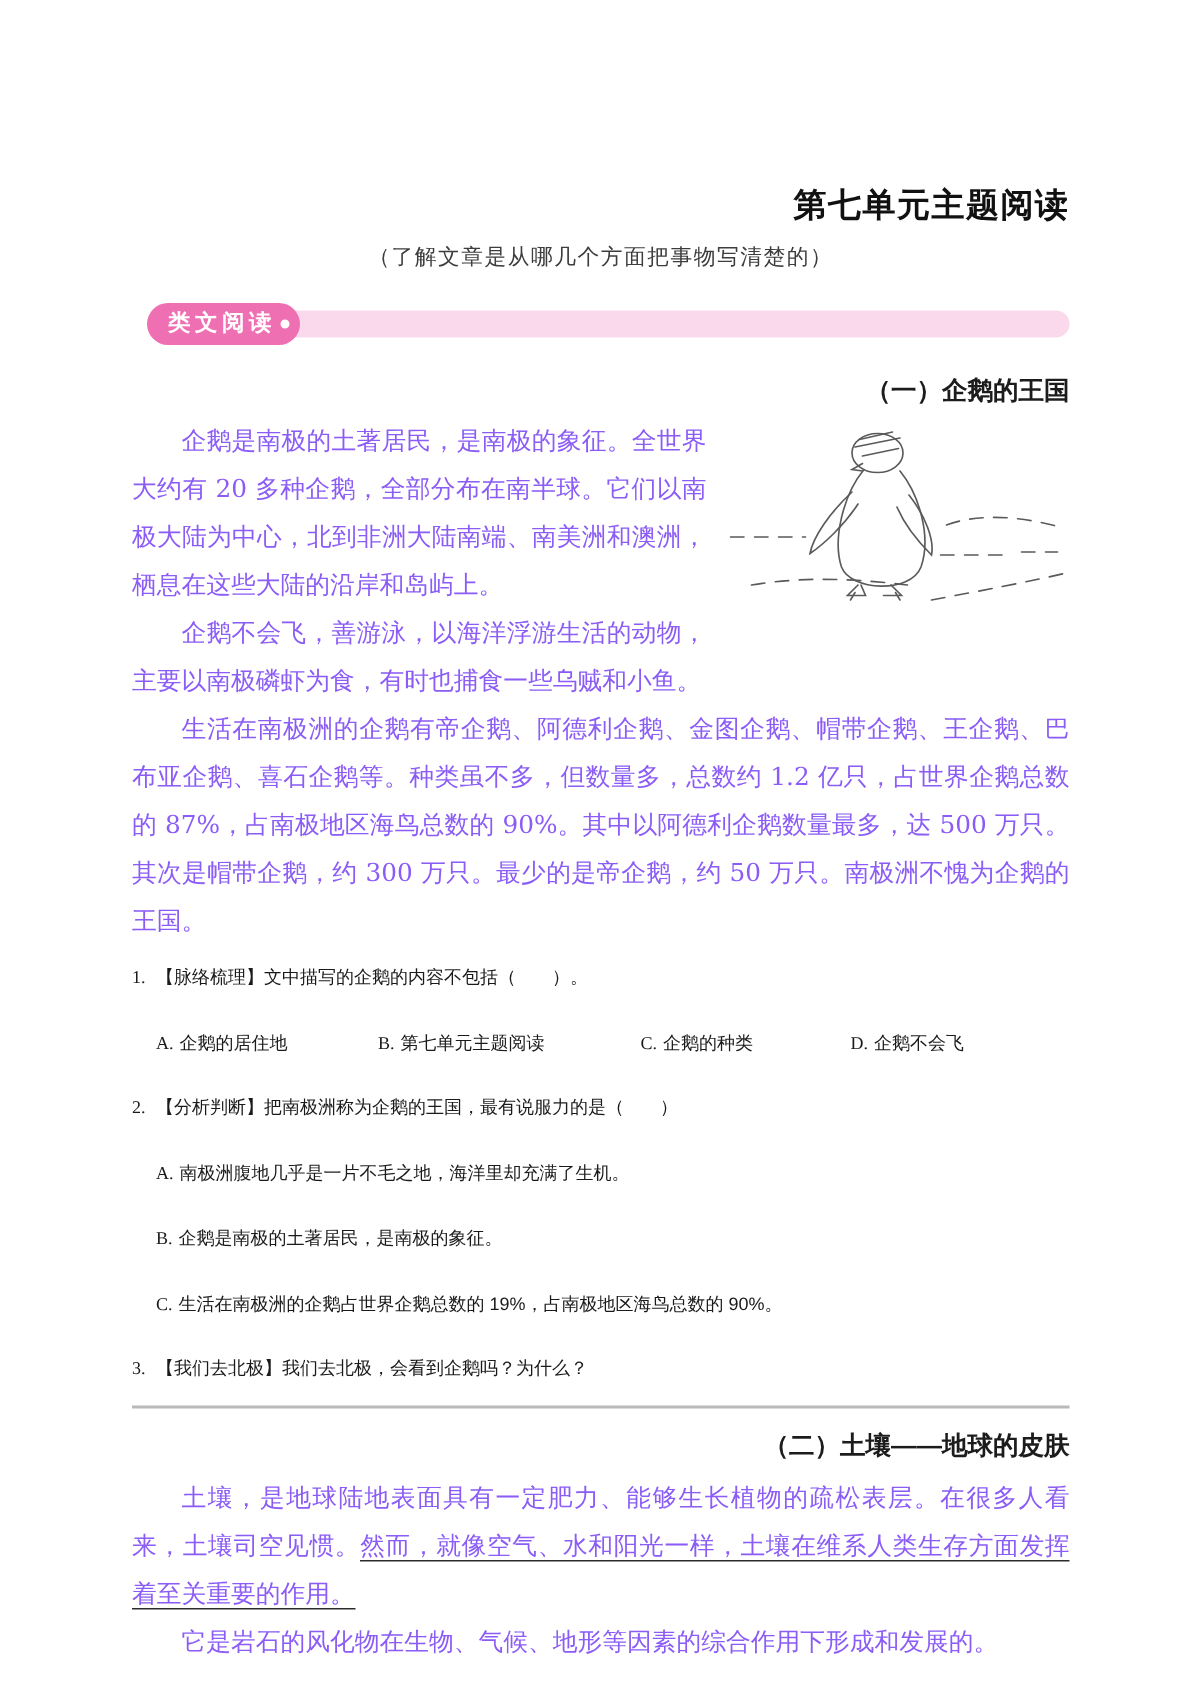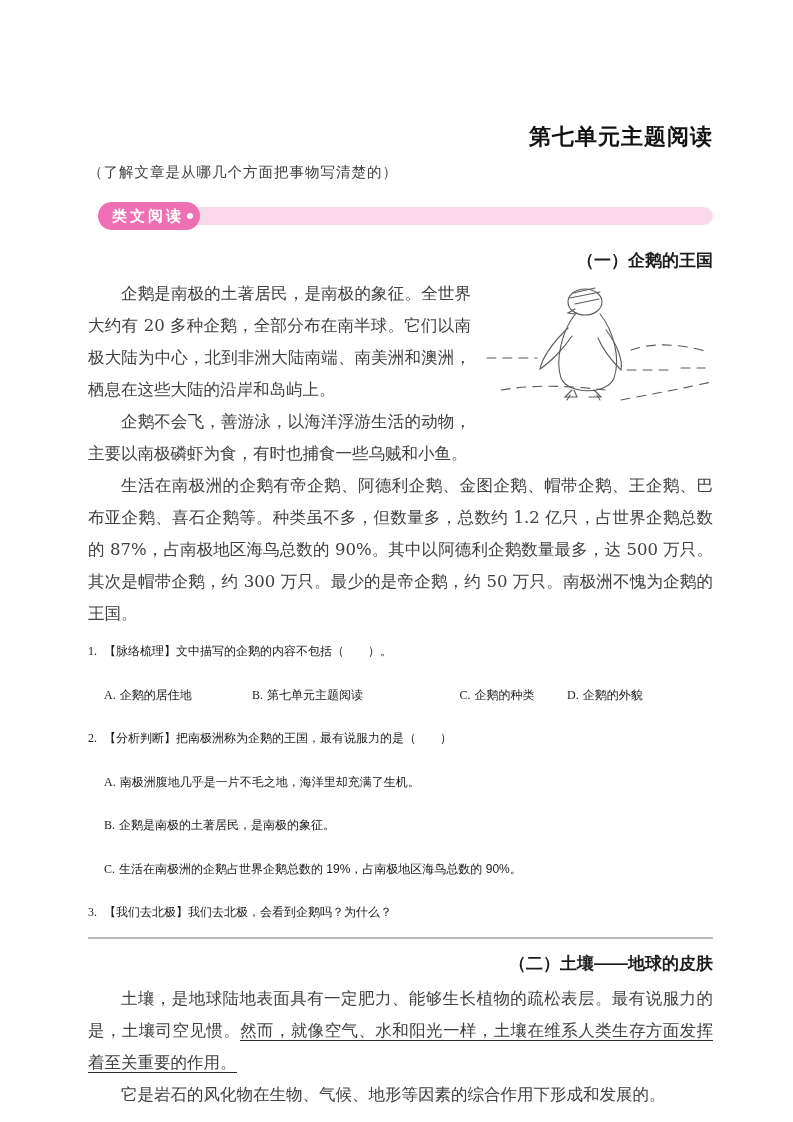--- a/index.html
+++ b/index.html
@@ -8,21 +8,21 @@
     font-family:"Liberation Sans",sans-serif;color:#222;
     -webkit-font-smoothing:antialiased;
   }
   .page{box-sizing:border-box;width:793px;height:1122px;padding:124px 80px 0 88px;}
 
   .title{
     margin:0;text-align:right;font-size:22px;line-height:26px;font-weight:bold;
     letter-spacing:1px;color:#111;font-family:"Liberation Sans",sans-serif;
   }
   .subtitle{
-    margin:12px 0 0;text-align:left;font-size:14.5px;line-height:20px;color:#3d3d3d;
+    margin:12px 0 0;text-align:center;font-size:14.5px;line-height:20px;color:#3d3d3d;
     font-family:"DejaVu Serif","Liberation Serif",serif;letter-spacing:1px;
   }
 
   
   .banner{position:relative;height:28px;margin:20px 0 16px 10px;text-align:right;}
   .banner .strip{
     position:absolute;left:46px;right:0;top:5px;height:18px;
     background:var(--strip-pink,#fbd9ec);border-radius:9px;
   }
   .banner .pill{
@@ -36,37 +36,37 @@
     background:#ffffff;border:3px solid var(--badge-pink,#ee6fb2);
   }
 
   .section-heading{
     margin:20px 0 0;text-align:right;font-size:17px;line-height:22px;
     font-weight:bold;color:#1c1c1c;
   }
 
   .passage{
     margin-top:6px;font-family:"DejaVu Serif","Liberation Serif",serif;
-    font-size:16.5px;line-height:32px;color:#404040;text-align:justify;
+    font-size:16.5px;line-height:32px;color:#8b5cf6;text-align:justify;
   }
   .passage p{margin:0;text-indent:2em;}
   .underlined{border-bottom:1.5px solid #2b2b2b;}
 
   .penguin{float:right;width:228px;height:126px;margin:0 0 4px 14px;}
 
   .questions{margin-top:0;font-size:12px;color:#1a1a1a;}
   .q-line{line-height:43.5px;height:43.5px;white-space:nowrap;}
   .q-num,.opt-letter{font-family:"Liberation Serif",serif;}
   .q-num{margin-right:7px;}
   .opt-letter{margin-right:4px;}
   .options-row{display:flex;line-height:43.5px;height:43.5px;padding-left:16px;}
   .options-row .opt{white-space:nowrap;}
   .options-row .opt:nth-child(1){width:148px;}
   .options-row .opt:nth-child(2){width:175px;}
-  .options-row .opt:nth-child(3){width:140px;text-align:center;}
+  .options-row .opt:nth-child(3){width:140px;}
   .opt-stack{line-height:43.5px;height:43.5px;padding-left:16px;white-space:nowrap;}
 
   .divider{border:none;border-top:2px solid var(--divider-gray,#b9b9b9);margin:2px 0 0;}
   .s2-heading{margin:14px 0 0;}
   .passage.s2{margin-top:8px;}
 </style>
 </head>
 <body>
 
 <div class="page">
@@ -105,21 +105,21 @@
 
   <div class="questions">
 
     <div class="q-line">
       <span class="q-num">1.</span><span>【脉络梳理】</span><span>文中描写的企鹅的内容不包括（　　）。</span>
     </div>
     <div class="options-row">
       <span class="opt"><span class="opt-letter">A.</span><span>企鹅的居住地</span></span>
       <span class="opt"><span class="opt-letter">B.</span><span>第七单元主题阅读</span></span>
       <span class="opt"><span class="opt-letter">C.</span><span>企鹅的种类</span></span>
-      <span class="opt"><span class="opt-letter">D.</span><span>企鹅的外貌</span></span>
+      <span class="opt"><span class="opt-letter">D.</span><span>企鹅不会飞</span></span>
     </div>
 
     <div class="q-line">
       <span class="q-num">2.</span><span>【分析判断】</span><span>把南极洲称为企鹅的王国，最有说服力的是（　　）</span>
     </div>
     <div class="opt-stack">
       <span class="opt-letter">A.</span><span>南极洲腹地几乎是一片不毛之地，海洋里却充满了生机。</span>
     </div>
     <div class="opt-stack">
       <span class="opt-letter">B.</span><span>企鹅是南极的土著居民，是南极的象征。</span>
@@ -132,17 +132,17 @@
       <span class="q-num">3.</span><span>【我们去北极】</span><span>我们去北极，会看到企鹅吗？为什么？</span>
     </div>
 
   </div>
 
   <hr class="divider">
 
   <h2 class="section-heading s2-heading">（二）土壤——地球的皮肤</h2>
 
   <div class="passage s2">
-    <p><span>土壤，是地球陆地表面具有一定肥力、能够生长植物的疏松表层。最有说服力的是，土壤司空见惯。</span><span class="underlined">然而，就像空气、水和阳光一样，土壤在维系人类生存方面发挥着至关重要的作用。</span></p>
+    <p><span>土壤，是地球陆地表面具有一定肥力、能够生长植物的疏松表层。在很多人看来，土壤司空见惯。</span><span class="underlined">然而，就像空气、水和阳光一样，土壤在维系人类生存方面发挥着至关重要的作用。</span></p>
     <p><span>它是岩石的风化物在生物、气候、地形等因素的综合作用下形成和发展的。</span></p>
   </div>
 
 </div>
 
 </body></html>

